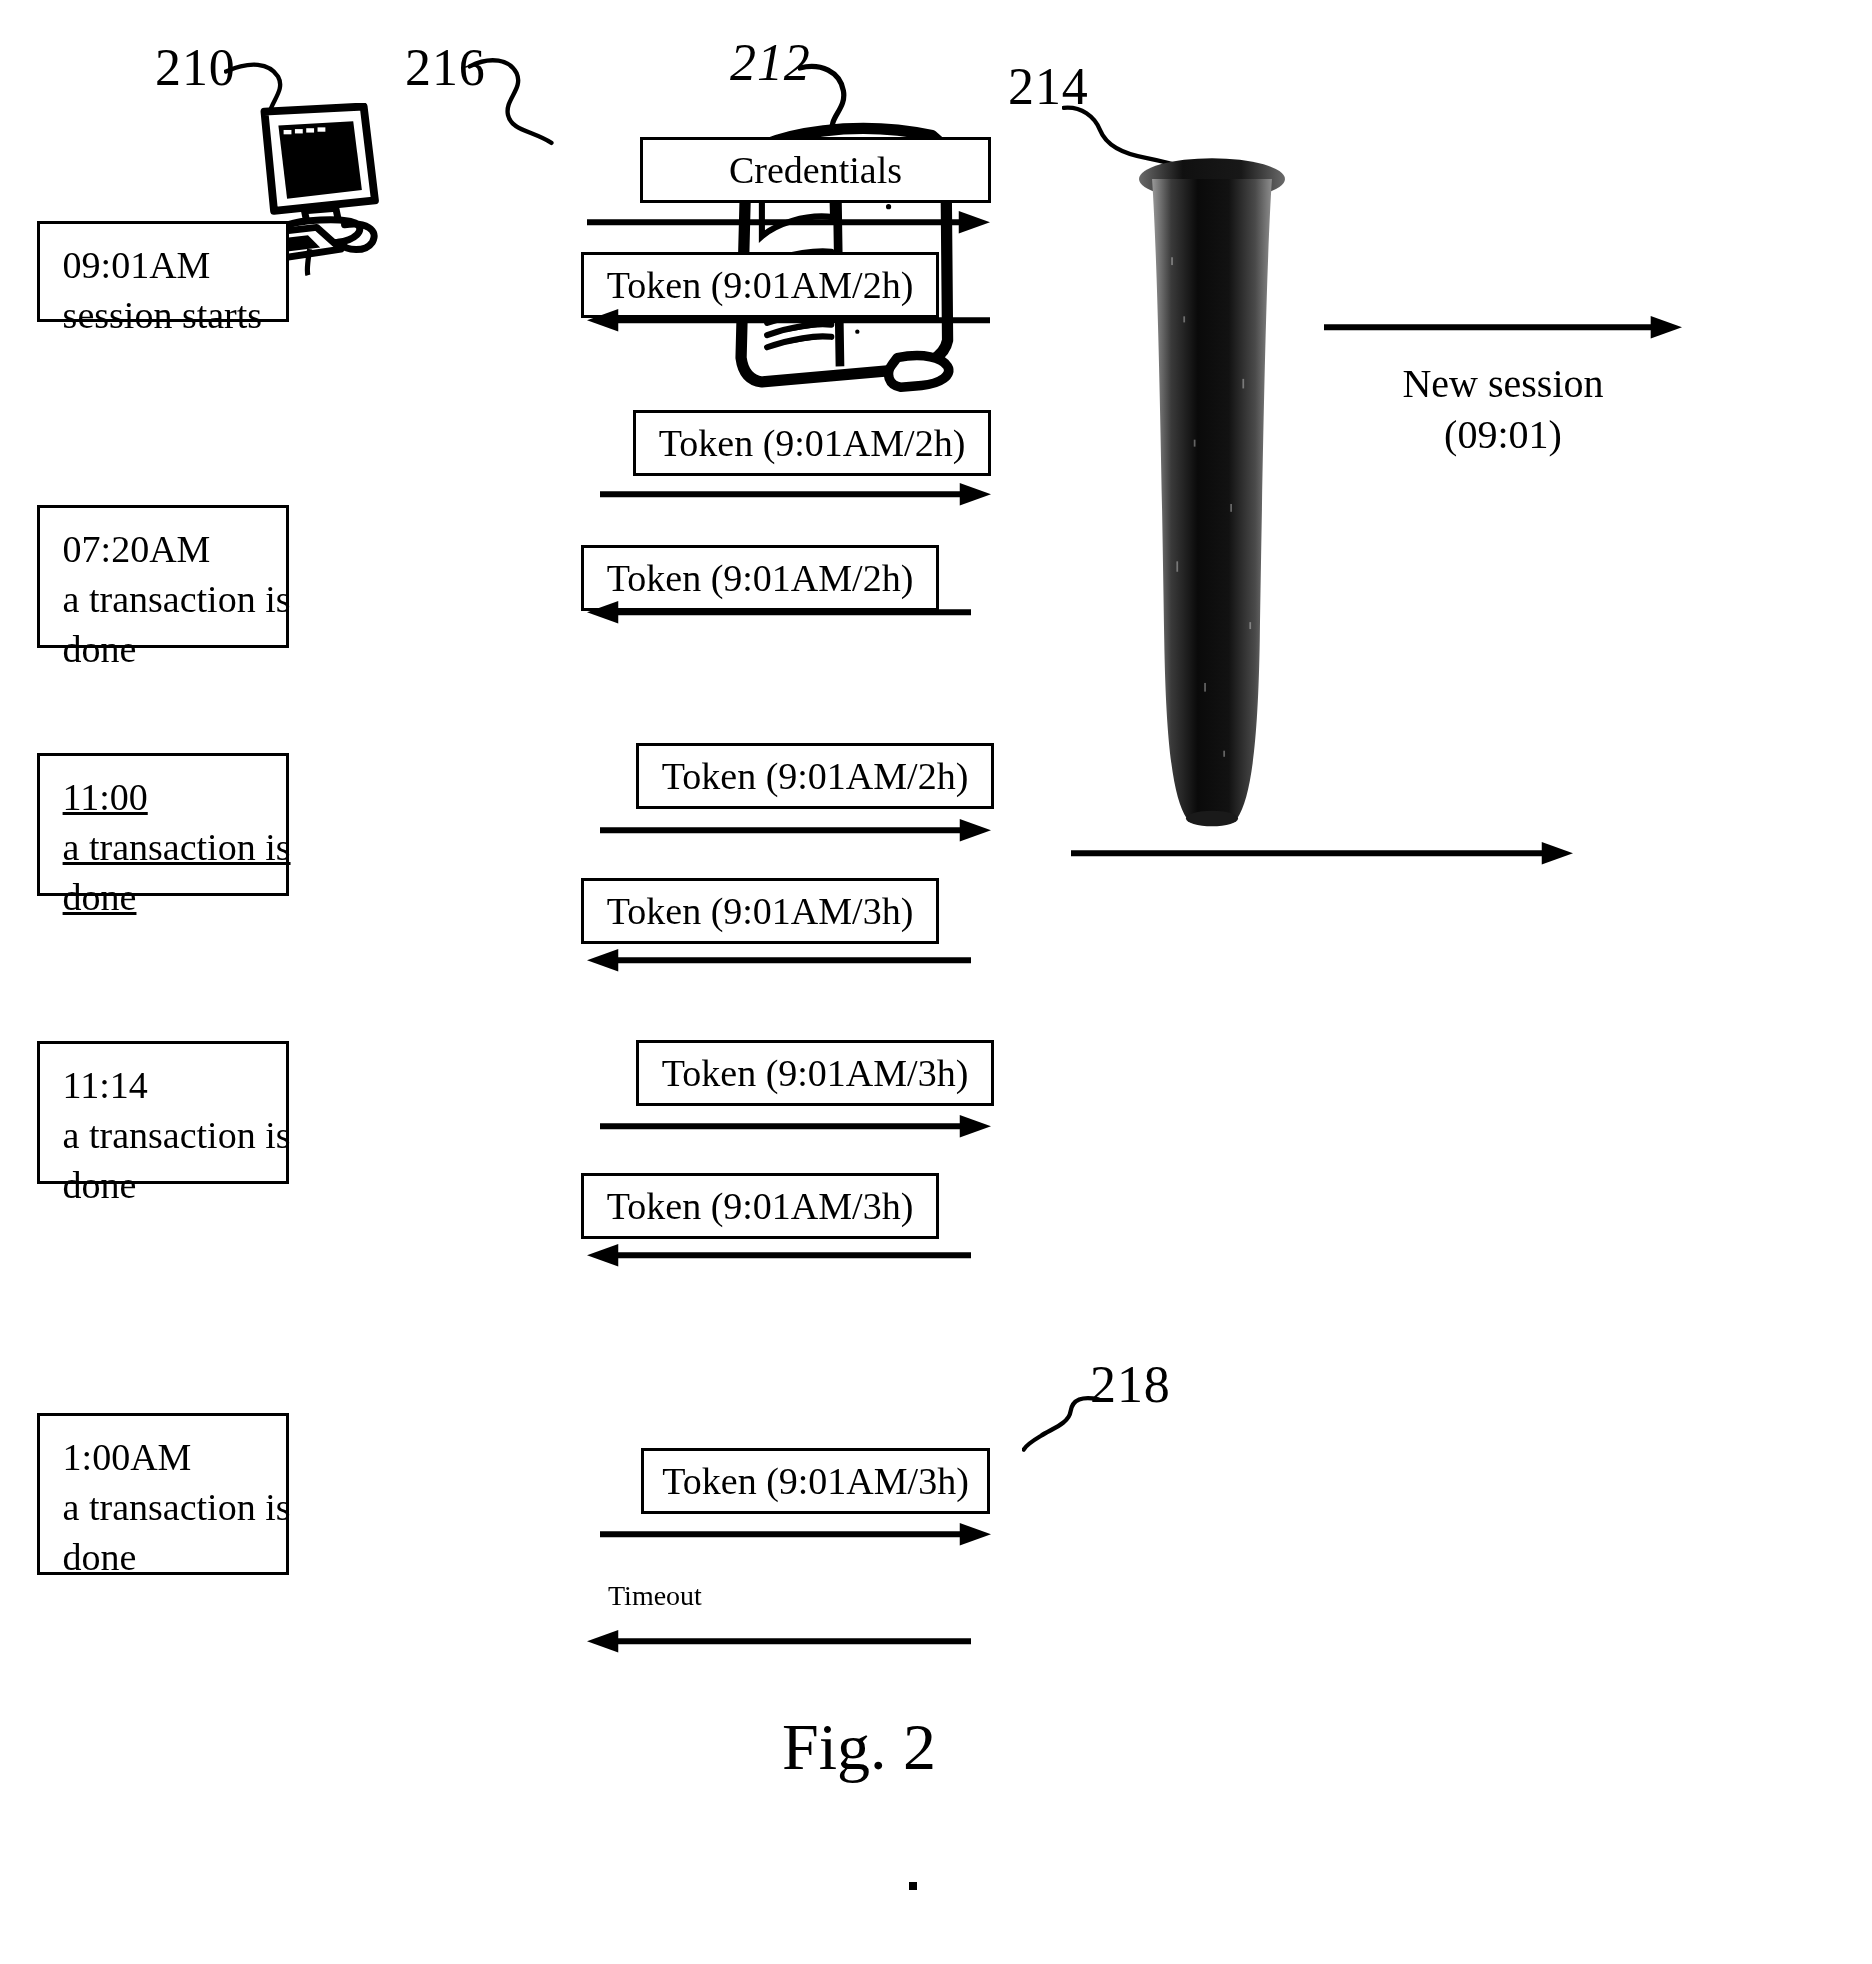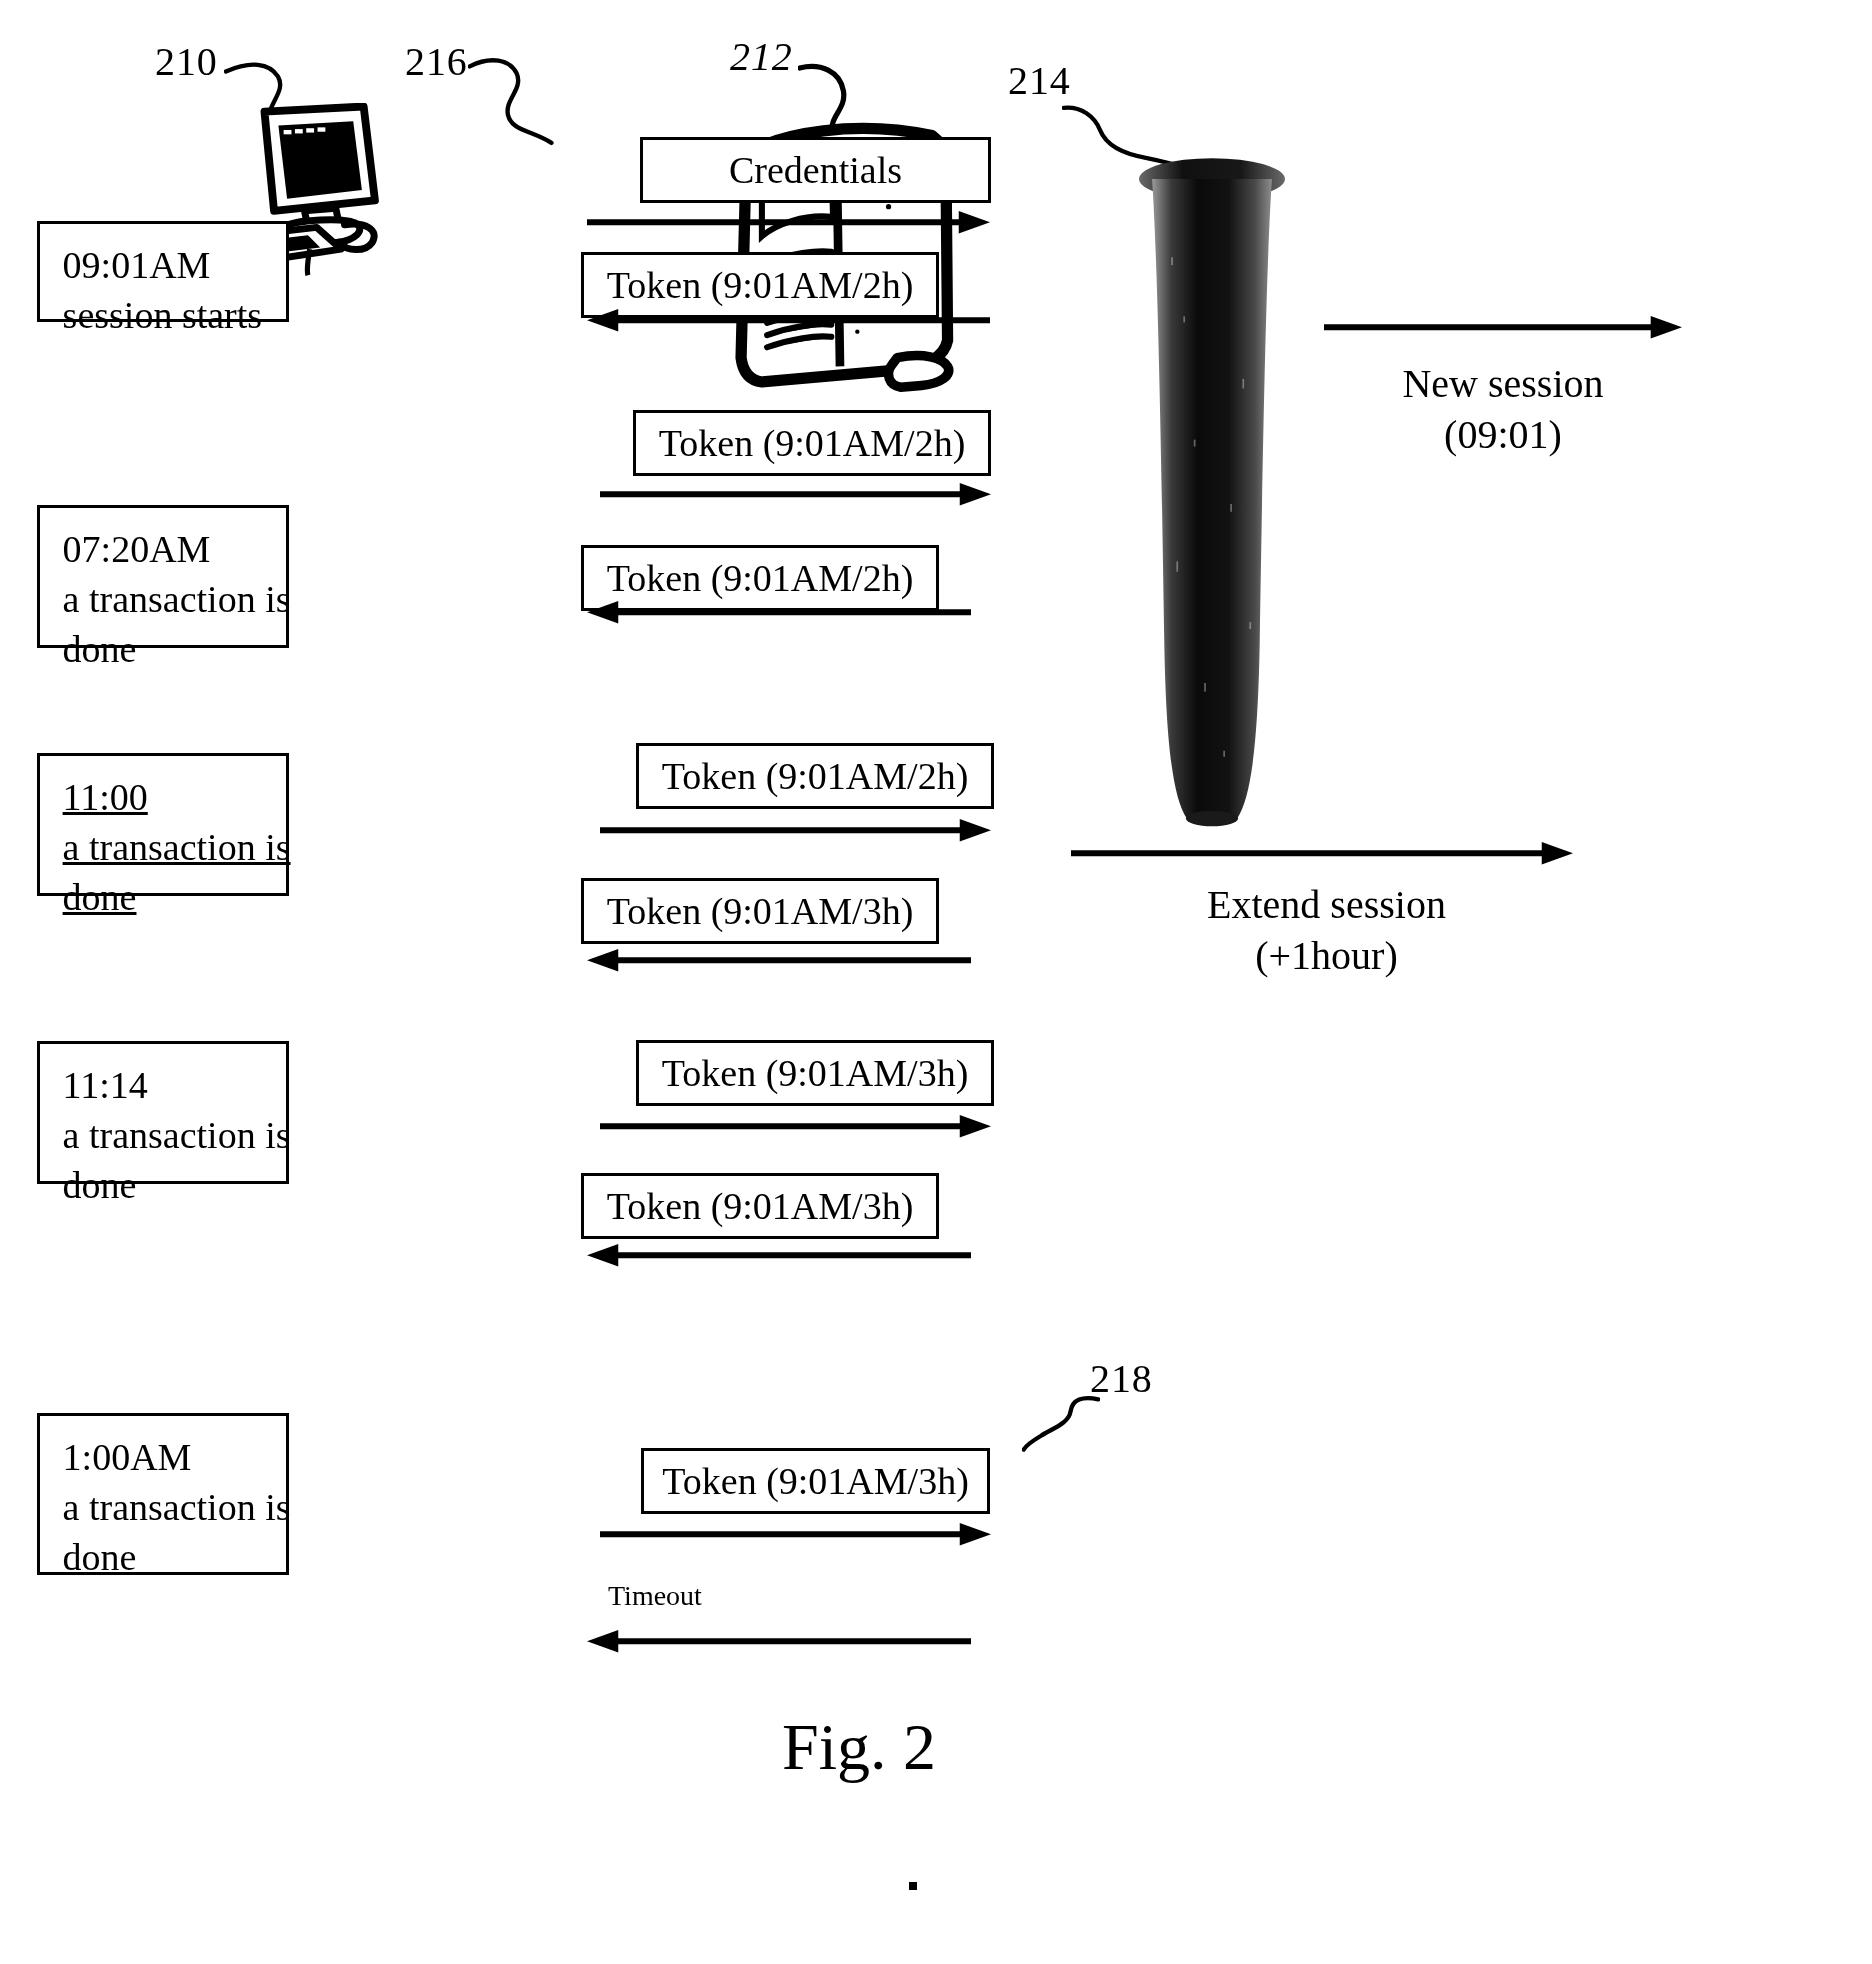--- a/index.html
+++ b/index.html
@@ -18,21 +18,21 @@
   .stage {
     position: absolute;
     left: 0; top: 0;
     width: 1873px;
     height: 1964px;
   }
 
   
   .ref-num {
     position: absolute;
-    font-size: 40px;
+    font-size: 52px;
     line-height: 1;
     letter-spacing: 0.9px;
     white-space: nowrap;
   }
 
   
   .event-box {
     position: absolute;
     border: 3.5px solid #000;
     box-sizing: border-box;
@@ -371,23 +371,19 @@
     <span class="ln">New session</span>
     <span class="ln">(09:01)</span>
   </div>
 
   <div class="arrow" style="left:1071px; top:842px; width:502px;">
     <svg width="502" height="22.6" viewBox="0 0 578 26">
       <line x1="0" y1="13" x2="550" y2="13" stroke="#000" stroke-width="7"></line>
       <polygon points="578,13 542,0 542,26" fill="#000"></polygon>
     </svg>
   </div>
-  <div class="free-label" style="left:1085px; top:879px; width:483px;">
-    <span class="ln">Extend session</span>
-    <span class="ln">(+1hour)</span>
-  </div>
 
   <div class="fig-caption" style="left:782px; top:1714px;">Fig. 2</div>
 
   <div style="position:absolute; left:909px; top:1882px; width:7.8px; height:7.8px; background:#000;"></div>
 
 </div>
 
 
 </body></html>

